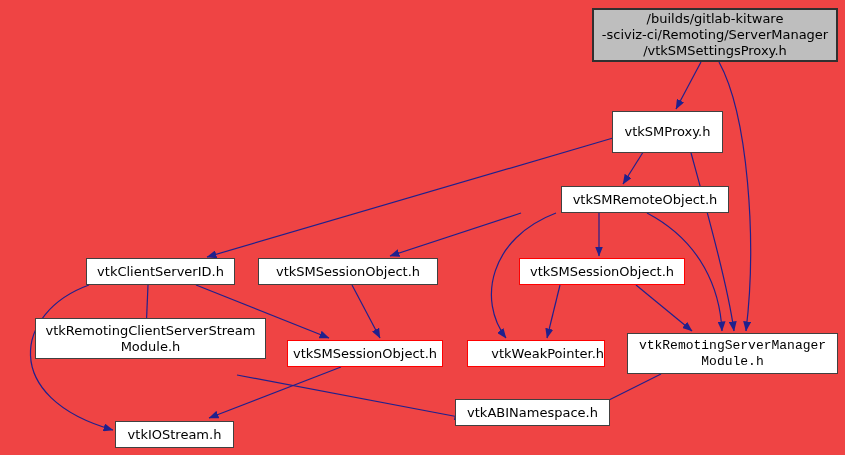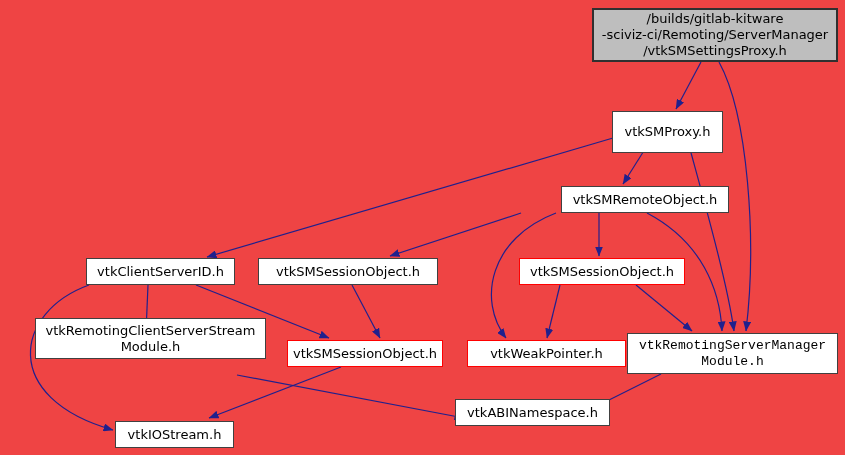--- a/index.html
+++ b/index.html
@@ -54,19 +54,19 @@
 -sciviz-ci/Remoting/ServerManager
 /vtkSMSettingsProxy.h</span></div>
       <div class="node normal" style="left: 612px; top: 111px; width: 111px; height: 42px;"><span>vtkSMProxy.h</span></div>
       <div class="node normal" style="left: 518px; top: 186px; width: 168px; height: 27px; margin-left: 43px;"><span>vtkSMRemoteObject.h</span></div>
       <div class="node normal" style="left: 78px; top: 258px; width: 149px; height: 27px; margin-left: 8px;"><span>vtkClientServerID.h</span></div>
       <div class="node normal" style="left: 258px; top: 258px; width: 180px; height: 27px;"><span>vtkSMSessionObject.h</span></div>
       <div class="node truncated" style="left: 519px; top: 258px; width: 166px; height: 27px;"><span>vtkSMSessionObject.h</span></div>
       <div class="node normal" style="left: 27px; top: 318px; width: 231px; height: 41px; margin-left: 8px;"><span>vtkRemotingClientServerStream
 Module.h</span></div>
       <div class="node truncated" style="left: 287px; top: 340px; width: 156px; height: 27px;"><span>vtkSMSessionObject.h</span></div>
-      <div class="node truncated" style="left: 467px; top: 340px; width: 159px; height: 27px;"><span>vtkWeakPointer.h</span></div>
+      <div class="node truncated" style="left: 467px; top: 340px; width: 138px; height: 27px; justify-content: flex-end;"><span>vtkWeakPointer.h</span></div>
       <div class="node normal" style="left: 627px; top: 333px; width: 211px; height: 41px; font-family: Liberation Mono, monospace;"><span>vtkRemotingServerManager
 Module.h</span></div>
       <div class="node normal" style="left: 115px; top: 421px; width: 119px; height: 27px;"><span>vtkIOStream.h</span></div>
       <div class="node normal" style="left: 455px; top: 399px; width: 155px; height: 27px;"><span>vtkABINamespace.h</span></div>
     </div>
 </div>
 
 </body></html>

